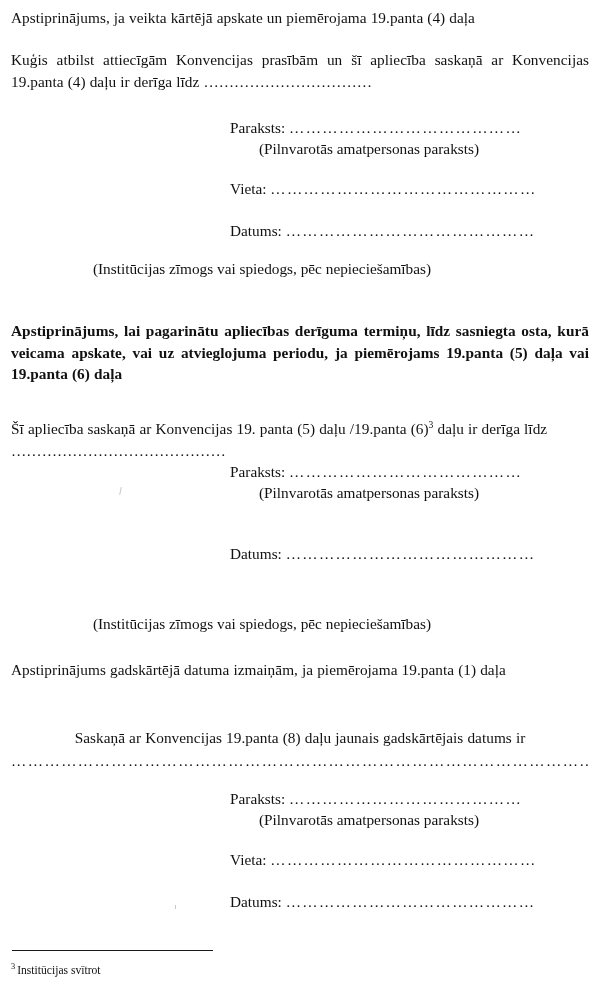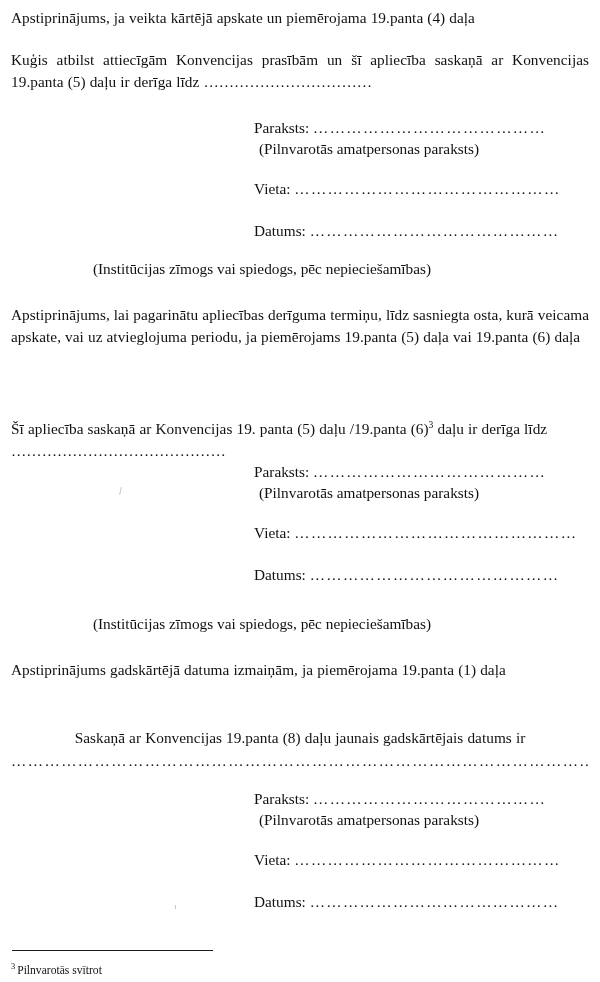--- a/index.html
+++ b/index.html
@@ -50,21 +50,20 @@
     position: absolute;
     left: 0;
     width: 600px;
     font-size: 15.3px;
   }
   .sigrow {
     position: relative;
     height: 21px;
     line-height: 21px;
     white-space: nowrap;
-    padding-left: 24px;
   }
   .sig-label {
     display: inline-block;
     padding-left: 230px;
   }
   .sig-dots {
     display: inline-block;
     letter-spacing: 1.35px;
     font-size: 15.3px;
     vertical-align: baseline;
@@ -125,21 +124,21 @@
     opacity: .55;
   }
 </style>
 </head>
 <body>
 
 <div class="page">
 
   <div class="para" style="top:7px;">Apstiprinājums, ja veikta kārtējā apskate un piemērojama 19.panta (4) daļa</div>
 
-  <div class="para" style="top:49px;">Kuģis atbilst attiecīgām Konvencijas prasībām un šī apliecība saskaņā ar Konvencijas 19.panta (5) daļu ir derīga līdz ……………………………</div>
+  <div class="para" style="top:49px;">Kuģis atbilst attiecīgām Konvencijas prasībām un šī apliecība saskaņā ar Konvencijas 19.panta (4) daļu ir derīga līdz ……………………………</div>
 
   <div class="sigblock" style="top:117px;">
     <div class="sigrow">
       <span class="sig-label">Paraksts:</span>
       <span class="sig-dots">……………………………………</span>
     </div>
     <div class="sig-caption">(Pilnvarotās amatpersonas paraksts)</div>
     <div class="gap-sm"></div>
     <div class="sigrow">
       <span class="sig-label">Vieta:</span>
@@ -147,37 +146,33 @@
     </div>
     <div class="gap-md"></div>
     <div class="sigrow">
       <span class="sig-label">Datums:</span>
       <span class="sig-dots">………………………………………</span>
     </div>
   </div>
 
   <div class="centerline" style="top:258px;">(Institūcijas zīmogs vai spiedogs, pēc nepieciešamības)</div>
 
-  <div class="para" style="top:304px;">Apstiprinājums, lai pagarinātu apliecības derīguma termiņu, līdz sasniegta osta, kurā veicama apskate, vai uz atvieglojuma periodu, ja piemērojams 19.panta (5) daļa vai 19.panta (6) daļa</div>
+  <div class="para" style="top:320px;font-weight:bold;">Apstiprinājums, lai pagarinātu apliecības derīguma termiņu, līdz sasniegta osta, kurā veicama apskate, vai uz atvieglojuma periodu, ja piemērojams 19.panta (5) daļa vai 19.panta (6) daļa</div>
 
   <div class="para noj" style="top:418px;">
     <span>Šī apliecība saskaņā ar Konvencijas 19. panta (5) daļu /19.panta (6)</span><sup class="fnref">3</sup><span> daļu ir derīga līdz ……………………………………</span>
   </div>
 
   <div class="sigblock" style="top:461px;">
     <div class="sigrow">
       <span class="sig-label">Paraksts:</span>
       <span class="sig-dots">……………………………………</span>
     </div>
     <div class="sig-caption">(Pilnvarotās amatpersonas paraksts)</div>
     <div class="gap-sm"></div>
-    <div class="sigrow">
-      <span class="sig-label">Vieta:</span>
-      <span class="sig-dots">……………………………………………</span>
-    </div>
     <div class="gap-md"></div>
     <div class="sigrow">
       <span class="sig-label">Datums:</span>
       <span class="sig-dots">………………………………………</span>
     </div>
   </div>
 
   <div class="centerline" style="top:613px;">(Institūcijas zīmogs vai spiedogs, pēc nepieciešamības)</div>
 
   <div class="para" style="top:659px;">Apstiprinājums gadskārtējā datuma izmaiņām, ja piemērojama 19.panta (1) daļa</div>
@@ -199,19 +194,19 @@
     </div>
     <div class="gap-md"></div>
     <div class="sigrow">
       <span class="sig-label">Datums:</span>
       <span class="sig-dots">………………………………………</span>
     </div>
   </div>
 
   <div class="fn-rule"></div>
   <div class="footnote">
-    <sup>3</sup><span>Pilnvarotās svītrot</span>
+    <sup>3</sup><span>Institūcijas svītrot</span>
   </div>
 
   <div class="speck" style="left:120px; top:487px; width:1px; height:8px; transform:rotate(12deg);"></div>
   <div class="speck" style="left:175px; top:905px; width:1px; height:4px;"></div>
 
 </div>
 
 </body></html>

